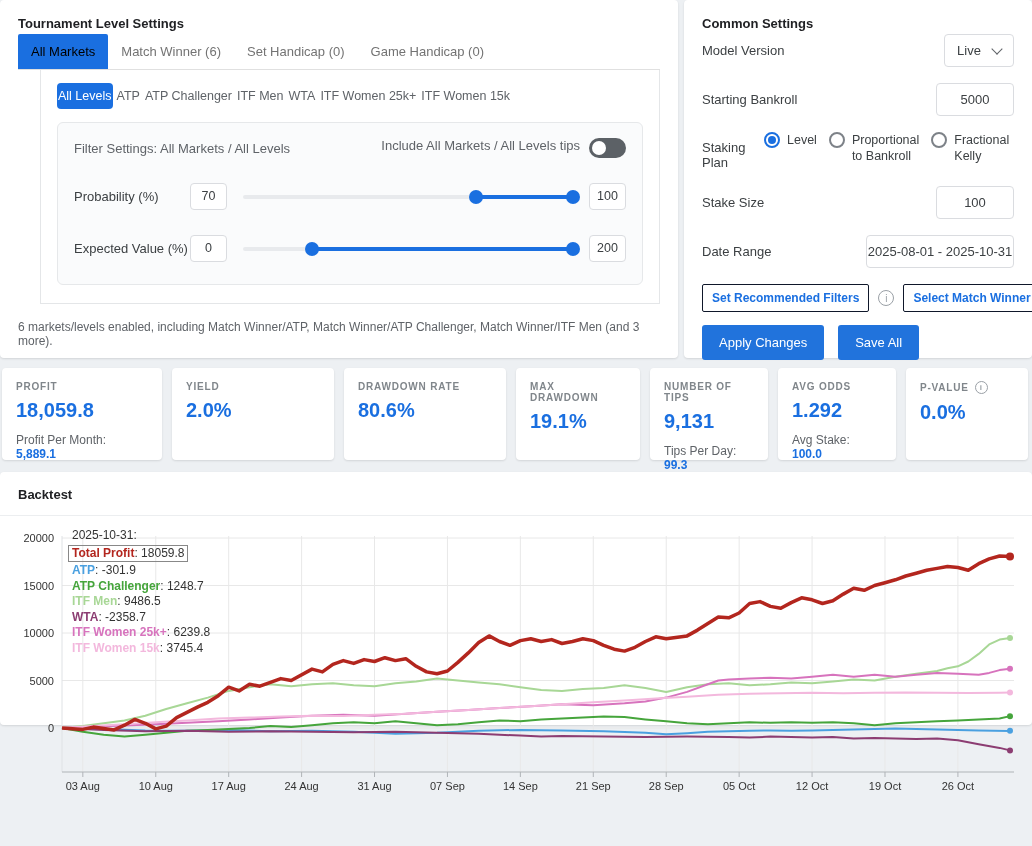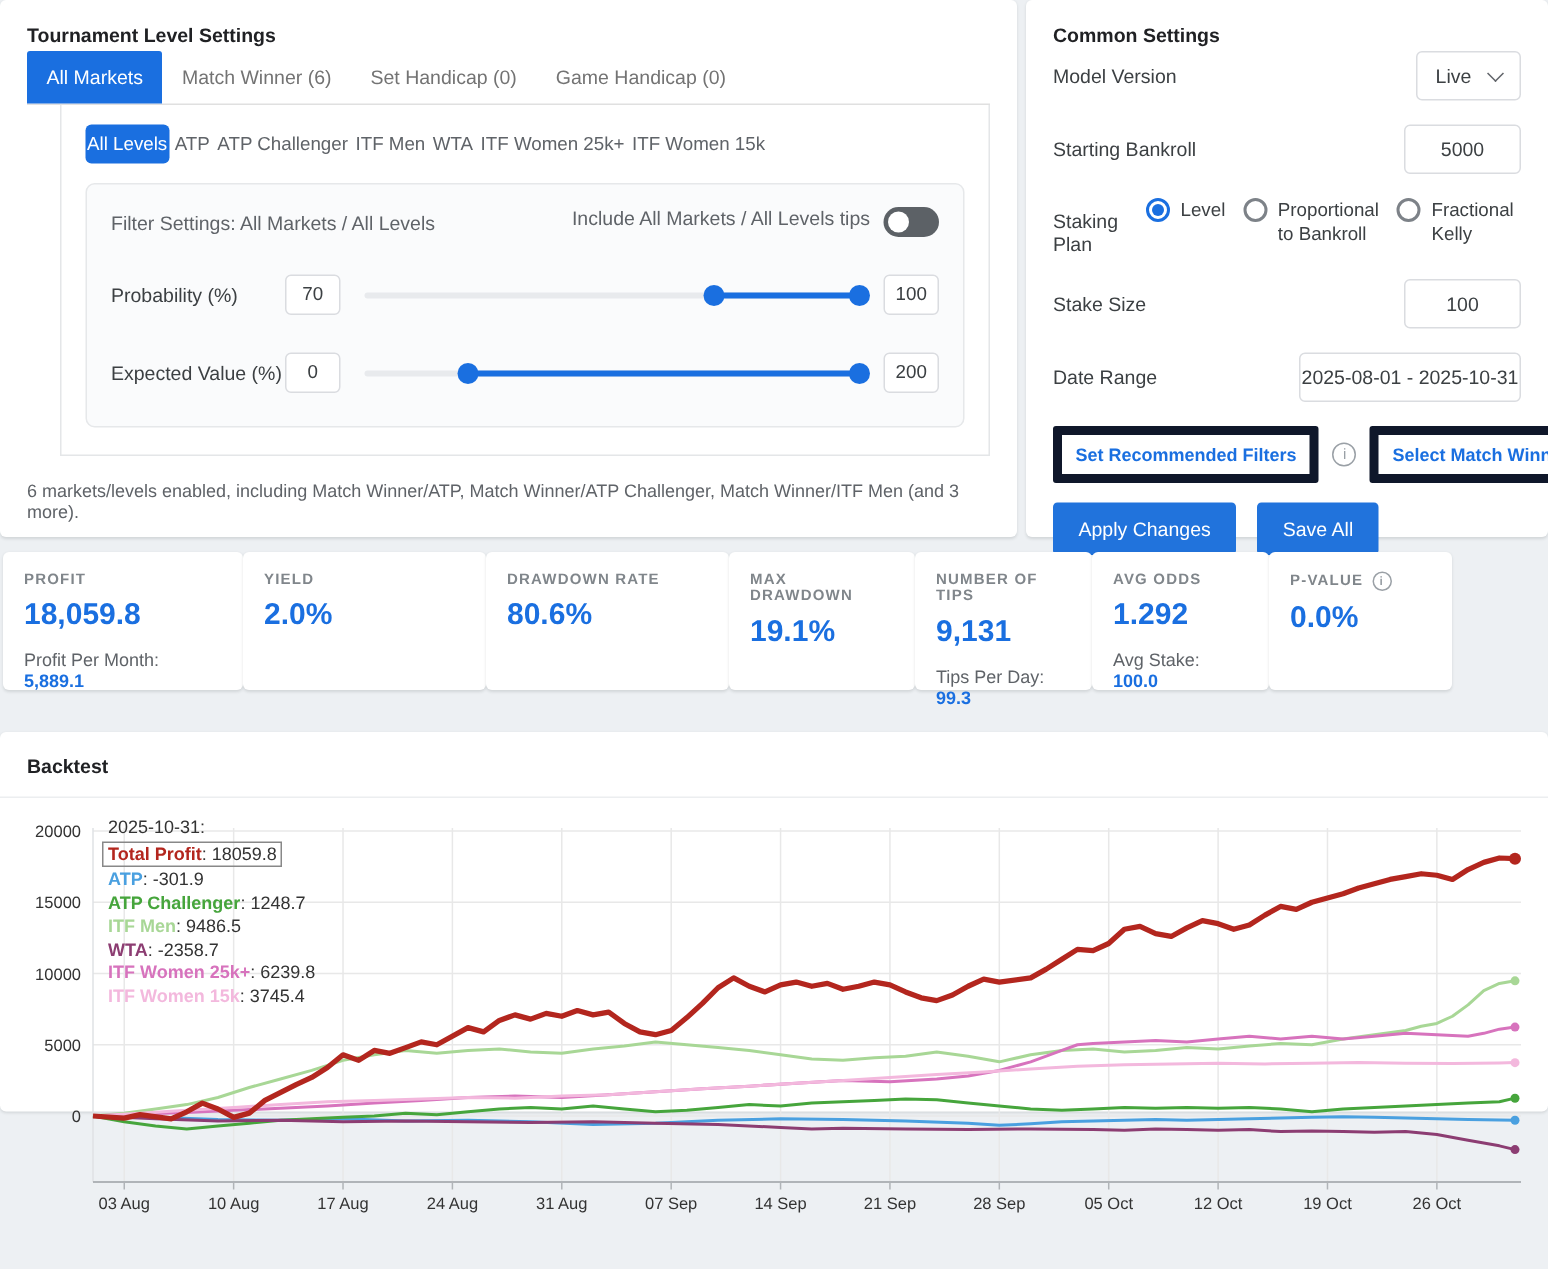--- a/index.html
+++ b/index.html
@@ -6,21 +6,21 @@
   html,body{margin:0;padding:0}
   body{width:1032px;height:846px;background:#edf0f3;font-family:"Liberation Sans",sans-serif;color:#3c4043;overflow:hidden}
   .top-row{display:flex;gap:6px;height:358px}
   .card{background:#fff;border-radius:4px;box-shadow:0 1px 2px rgba(60,64,67,.15)}
   #tournament-card{flex:1;padding:14px 18px}
   #common-card{width:348px;padding:14px 18px}
   .panel-title{font-size:13px;font-weight:bold;color:#202124;margin:2px 0 3px}
   
   .mtabs{display:flex;border-bottom:1px solid #e0e0e0}
   .mtab{padding:10px 13px;font-size:13px;color:#737373;cursor:pointer;white-space:nowrap}
-  .mtab.active{background:#1a6fe0;color:#ffffff;border-radius:2px 2px 0 0}
+  .mtab.active{background:#1a6fe0;color:#000000;border-radius:2px 2px 0 0}
   .content-box{border:1px solid #e4e6e8;border-top:none;margin-left:22px;padding:13px 16px 18px}
   .ltabs{display:flex;align-items:center;gap:3px;margin-bottom:13px}
   .ltab{padding:6px 1px;font-size:12.5px;color:#5f6368;border-radius:4px;cursor:pointer;white-space:nowrap}
   .ltab.active{background:#1a6fe0;color:#fff}
   .filter-box{background:#fafbfc;border:1px solid #e6e8ea;border-radius:6px;padding:15px 16px 22px}
   .filter-head{display:flex;justify-content:space-between;align-items:center;font-size:13px;color:#5f6368}
   .toggle-wrap{display:flex;align-items:flex-start;gap:9px}
   .toggle{width:37px;height:20px;background:#5c6166;border-radius:10px;position:relative;cursor:pointer}
   .toggle .knob{position:absolute;left:3px;top:3px;width:14px;height:14px;background:#fff;border-radius:50%}
   .slider-row{display:flex;align-items:center;margin-top:25px}
@@ -38,36 +38,36 @@
   .input-box{height:33px;border:1px solid #dadce0;border-radius:4px;display:flex;align-items:center;justify-content:center;font-size:13px;background:#fff}
   .w76{width:78px}.w148{width:148px}
   .staking{align-items:flex-start}
   .radio-group{display:flex;gap:12px;align-items:flex-start}
   .radio-opt{display:flex;gap:7px;align-items:flex-start;font-size:12.5px;line-height:16px;cursor:pointer}
   .radio-opt .txt{max-width:86px}
   .radio{width:16px;height:16px;border:2px solid #7d8288;border-radius:50%;flex:none;position:relative;background:#fff}
   .radio.sel{border-color:#1a6fe0}
   .radio.sel::after{content:"";position:absolute;inset:2px;background:#1a6fe0;border-radius:50%}
   .btn-row{display:flex;align-items:center;gap:9px;margin-bottom:13px}
-  .btn-outline{border:6px solid #0f172a;color:#1a6fe0;font-size:12px;font-weight:bold;padding:6px 9px;border-radius:2px;background:#fff;cursor:pointer;white-space:nowrap}
+  .btn-outline{border:1px solid #0f172a;color:#1a6fe0;font-size:12px;font-weight:bold;padding:6px 9px;border-radius:2px;background:#fff;cursor:pointer;white-space:nowrap}
   .btn-fill{background:#2173dc;color:#fff;font-size:13px;padding:10px 17px;border-radius:3px;border:none;cursor:pointer}
   .info-icon{width:16px;height:16px;border:1px solid #9aa0a6;border-radius:50%;color:#9aa0a6;font-size:10px;display:inline-flex;align-items:center;justify-content:center;flex:none;font-style:normal}
   
-  .stats-row{display:flex;padding:0 2px;margin-top:10px;height:92px}
+  .stats-row{display:flex;gap:10px;padding:0 2px;margin-top:10px;height:92px}
   .stat-card{background:#fff;border-radius:4px;padding:13px 14px;box-shadow:0 1px 2px rgba(60,64,67,.15)}
   .stat-card:nth-child(1){width:160px}.stat-card:nth-child(2),.stat-card:nth-child(3){width:162px}
   .stat-card:nth-child(4){width:124px}.stat-card:nth-child(5),.stat-card:nth-child(6){width:118px}
   .stat-card:nth-child(7){width:122px}
   .stat-label{font-size:10px;color:#80868b;letter-spacing:.8px;font-weight:bold;display:flex;gap:6px;align-items:center}
   .stat-label .info-icon{width:13px;height:13px;font-size:8px}
   .stat-value{font-size:20px;font-weight:bold;color:#1a6fe0;margin-top:7px}
   .stat-sub{font-size:12px;color:#5f6368;margin-top:11px}
   .stat-sub b{color:#1a6fe0}
   
-  #chart-card{margin-top:28px;height:253px}
+  #chart-card{margin-top:12px;height:253px}
   .chart-title{font-size:13px;font-weight:bold;color:#202124;padding:15px 18px 13px;border-bottom:1px solid #eceef0}
   .chart-wrap{position:relative;padding:6px 4px 0 6px}
   svg text{font-size:11px;fill:#333}
   .tooltip{position:absolute;left:72px;top:12px;font-size:12px;line-height:15.5px;color:#333}
   .tt-boxed{display:inline-block;border:1px solid #888;padding:0 3px;margin:1px 0 1px -4px}
 </style>
 </head>
 <body>
 
 <div class="top-row">

